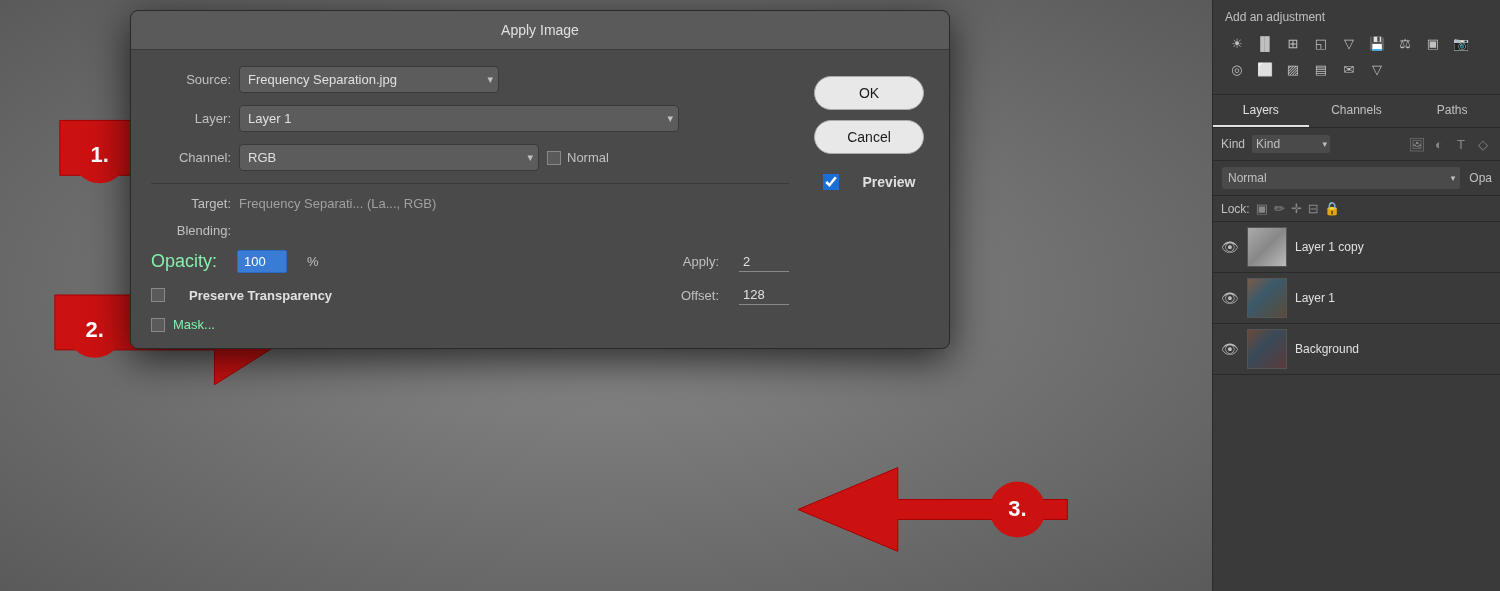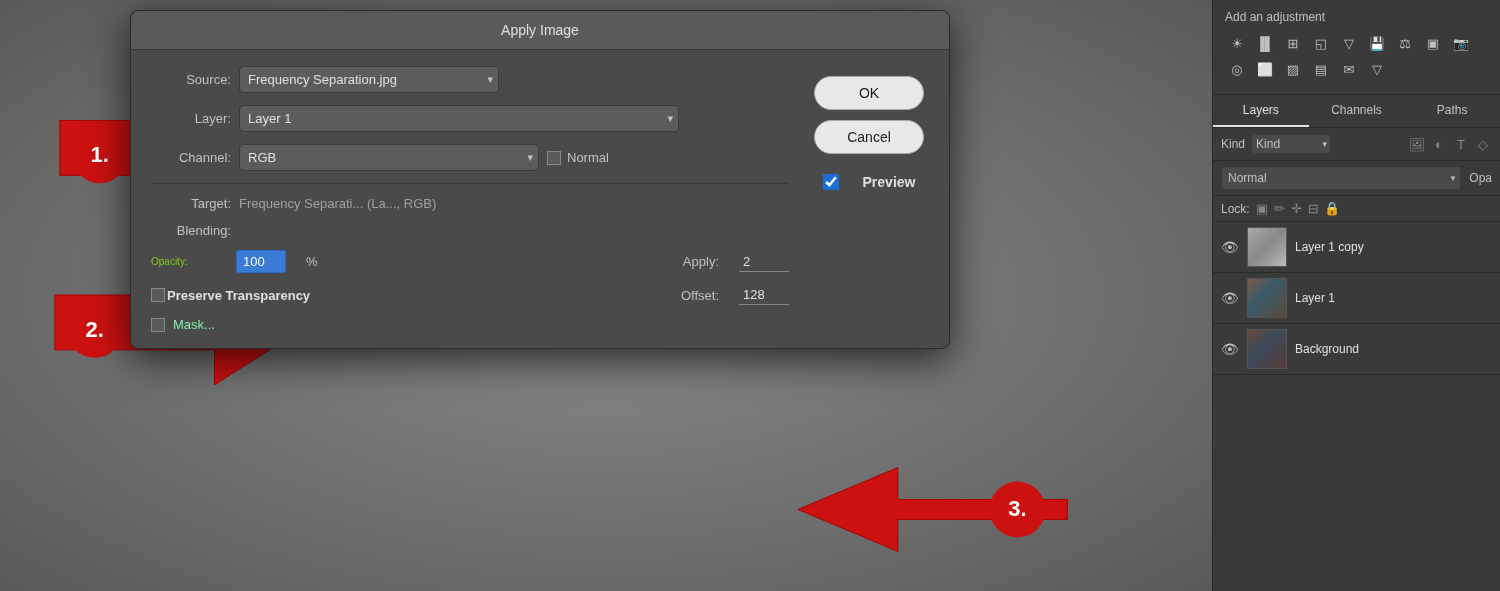--- a/index.html
+++ b/index.html
@@ -529,23 +529,24 @@
     }
 
     .two-row {
       display: flex;
       gap: 20px;
       align-items: center;
       margin-bottom: 12px;
     }
 
     .inline-label {
-      color: #84cc16;
-      font-size: 10px;
+      color: #86efac;
+      font-size: 18px;
       min-width: 65px;
+      text-align: right;
     }
   </style>
 </head>
 <body>
 
 <div class="canvas-area">
   <div class="canvas-bg"></div>
 
   <svg class="arrows-svg" viewBox="0 0 1215 591">
 
@@ -628,21 +629,21 @@
           <div class="two-row">
             <span class="inline-label">Opacity:</span>
             <input type="text" class="number-input" value="100" style="">
             <span class="percent-label">%</span>
             <span style="flex:1"></span>
             <span class="scale-label">Apply:</span>
             <input type="text" class="scale-input" value="2" style="border-top: none; border-right: none; border-left: none; border-image: initial; border-bottom: 1px solid rgb(136, 136, 136); background: transparent; color: rgb(224, 224, 224); width: 50px; font-size: 13px; padding: 2px 4px;">
           </div>
 
           <div class="two-row">
-            <label class="preserve-row" style="margin:0; display:flex; align-items:flex-start; gap:2px;">
+            <label class="preserve-row" style="margin:0; display:flex; align-items:flex-start; gap:24px;">
               <input type="checkbox" class="checkbox-input" style="">
               <span class="preserve-label">Preserve Transparency</span>
             </label>
             <span style="flex:1"></span>
             <span class="offset-label" style="color:#c0c0c0; font-size:13px;">Offset:</span>
             <input type="text" class="offset-input" value="128" style="border-top: none; border-right: none; border-left: none; border-image: initial; border-bottom: 1px solid rgb(136, 136, 136); background: transparent; color: rgb(224, 224, 224); width: 50px; font-size: 13px; padding: 2px 4px;">
           </div>
 
           <div class="mask-row">
             <input type="checkbox" class="checkbox-input" style="">

